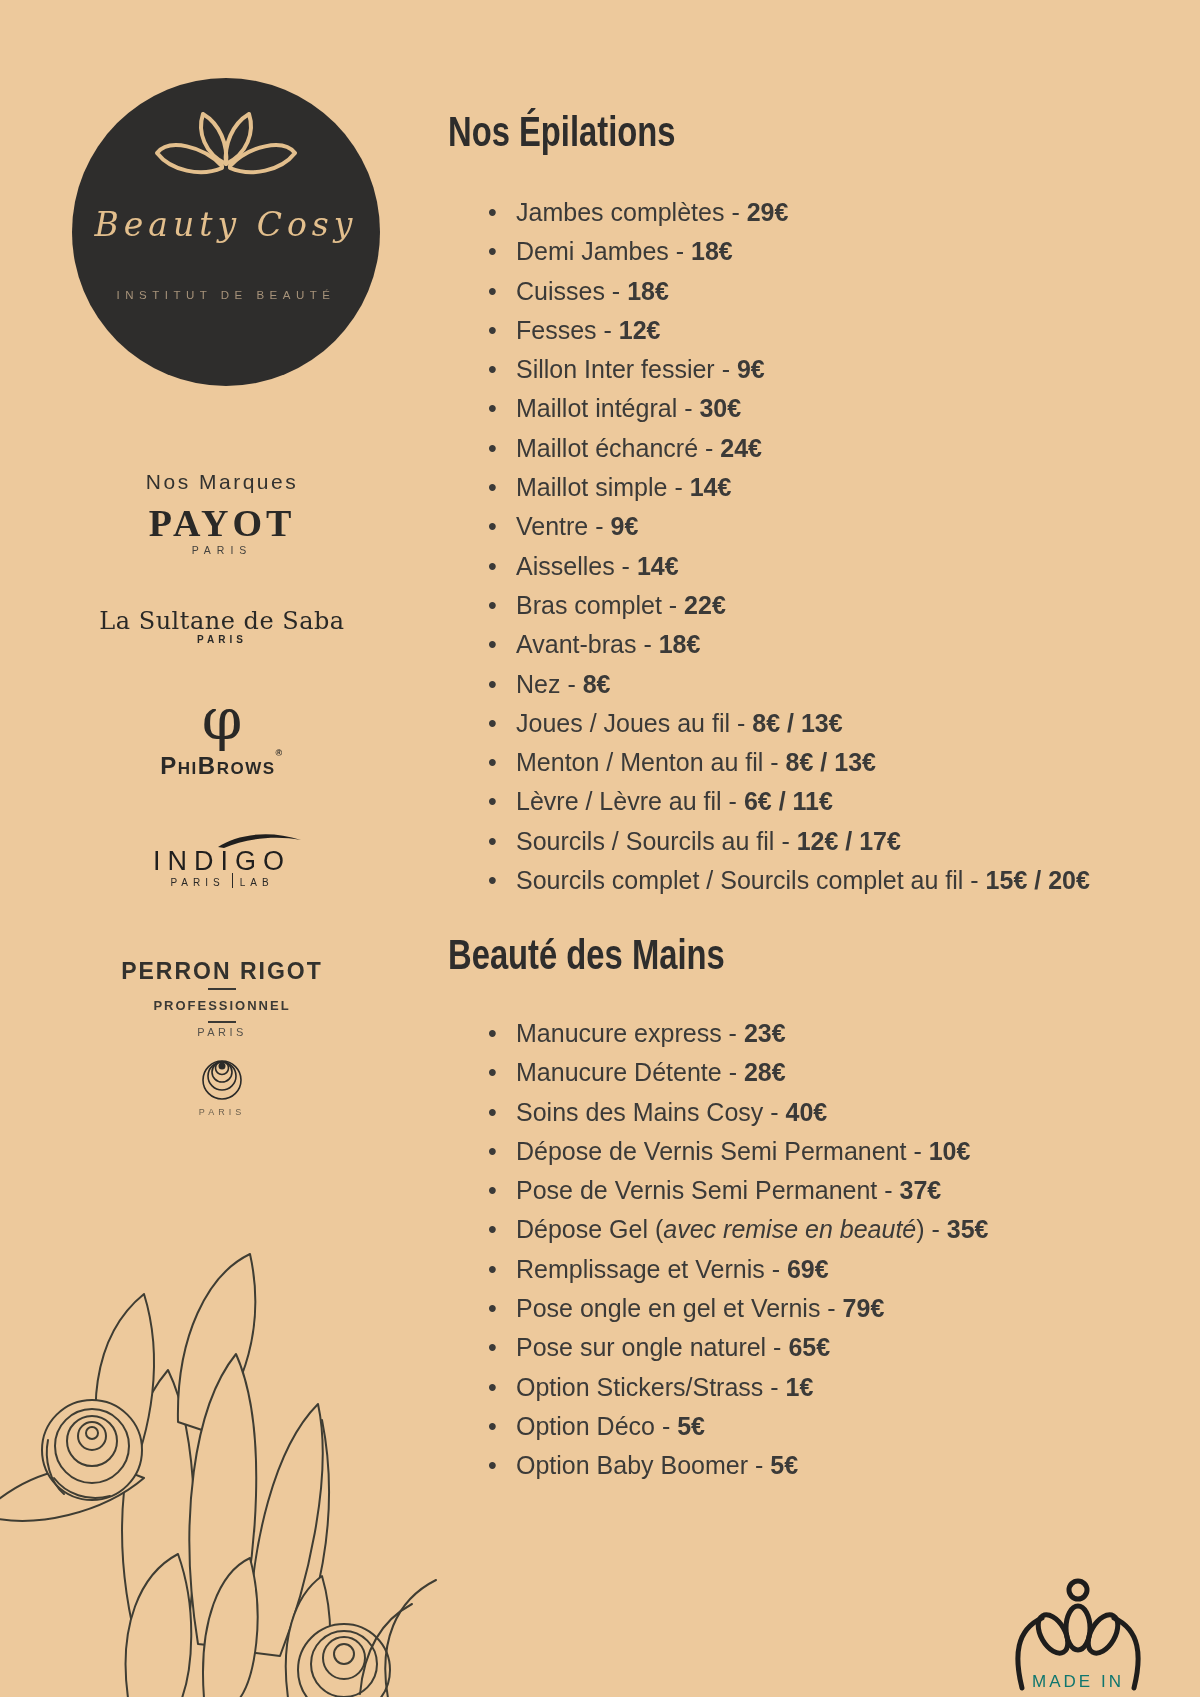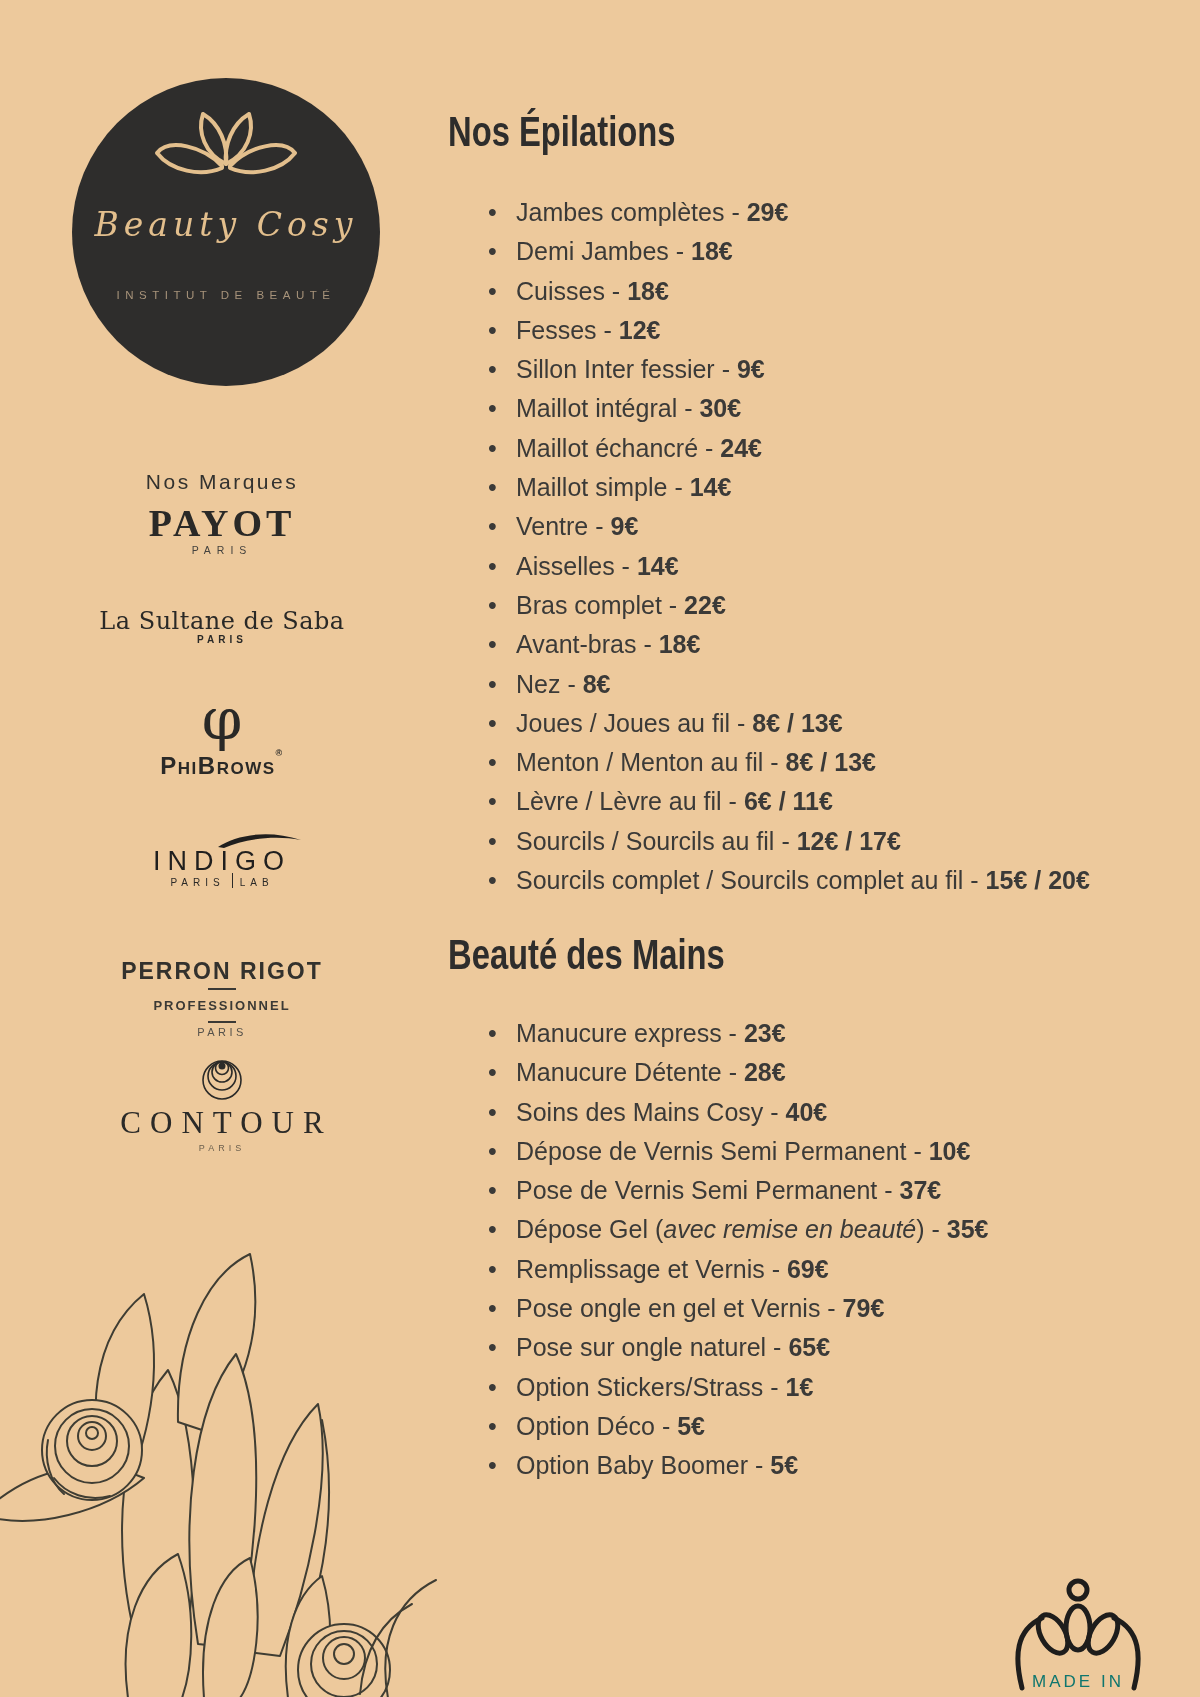--- a/index.html
+++ b/index.html
@@ -126,21 +126,20 @@
 </div>
 
 <div id="contour" class="side">
   <svg width="46" height="42" viewBox="0 0 46 42" fill="none" stroke="#2b2a28" stroke-width="1.6">
     <circle cx="23" cy="22" r="19"></circle>
     <circle cx="23" cy="18" r="14"></circle>
     <circle cx="23" cy="14" r="10"></circle>
     <circle cx="23" cy="10" r="6.5"></circle>
     <circle cx="23" cy="8" r="3.5" fill="#2b2a28" stroke="none"></circle>
   </svg>
-  <div class="name">CONTOUR</div>
   <div class="city">PARIS</div>
 </div>
 
 <h2 class="heading" id="heading-epilations" style="margin:0;">Nos Épilations</h2>
 <ul class="menu" id="list-epilations">
     <li><span>Jambes complètes</span><span> - </span><b>29€</b></li>
     <li><span>Demi Jambes</span><span> - </span><b>18€</b></li>
     <li><span>Cuisses</span><span> - </span><b>18€</b></li>
     <li><span>Fesses</span><span> - </span><b>12€</b></li>
     <li><span>Sillon Inter fessier</span><span> - </span><b>9€</b></li>

